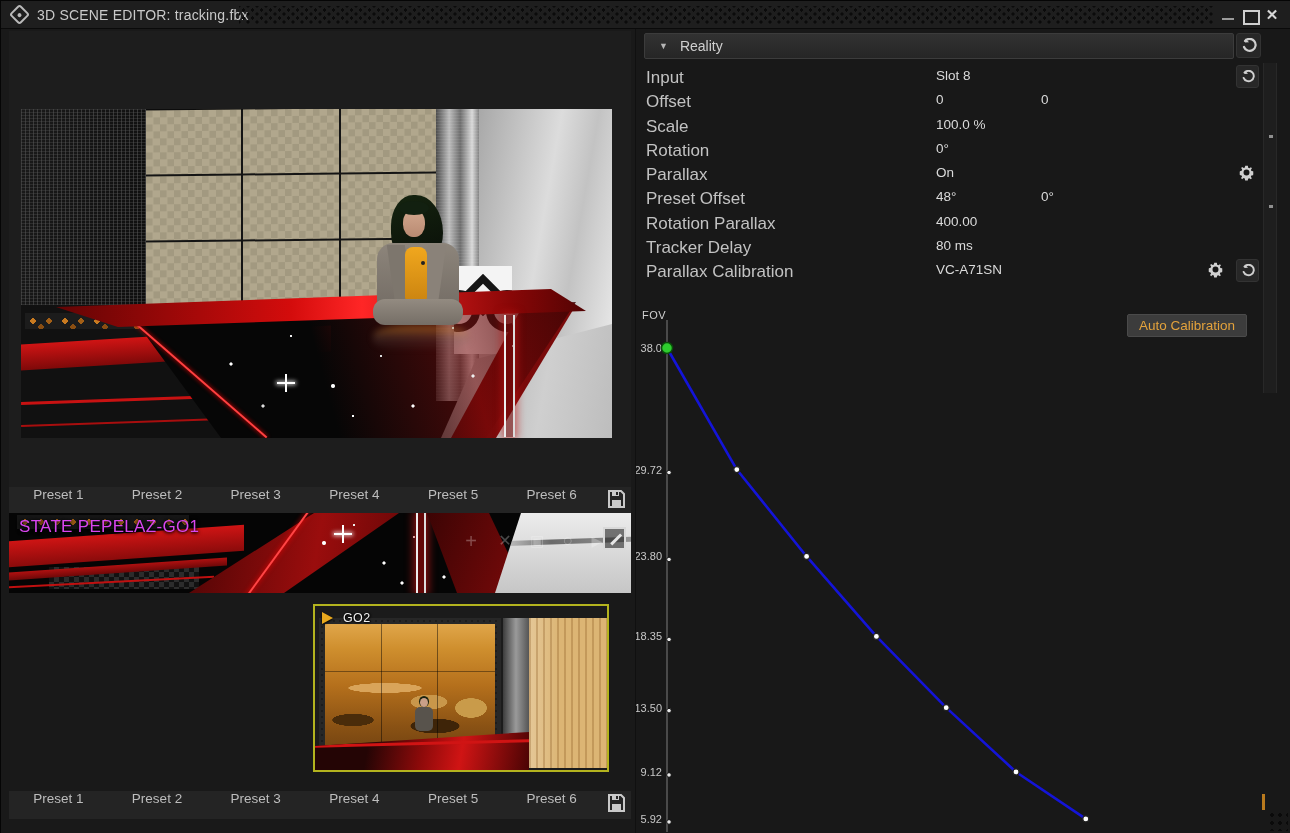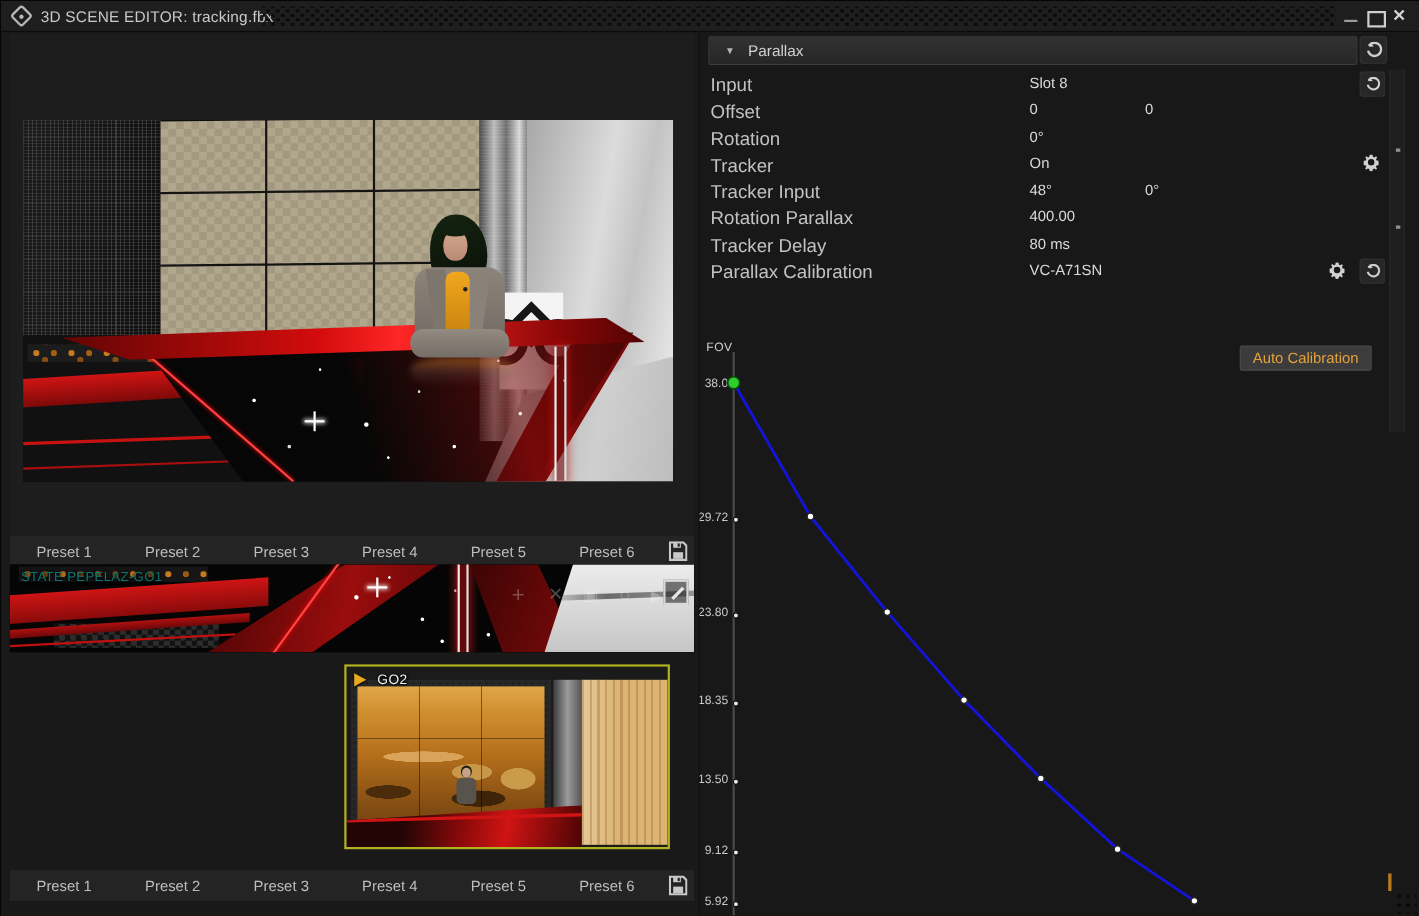--- a/index.html
+++ b/index.html
@@ -91,21 +91,21 @@
   #p-bang { position:absolute; left:30px; top:6px; width:30px; height:14px; border-radius:50%; background:#122010; }
   #p-body { position:absolute; left:8px; top:48px; width:82px; height:78px; border-radius:16px 16px 6px 6px; background:linear-gradient(180deg,#8d857b,#6f6861); }
   #p-shirt { position:absolute; left:36px; top:52px; width:22px; height:58px; border-radius:8px; background:linear-gradient(180deg,#f0a71e,#c9820f); }
   #p-lapel-l { position:absolute; left:22px; top:50px; width:18px; height:60px; background:#7d766d; transform:skewX(8deg); }
   #p-lapel-r { position:absolute; left:55px; top:50px; width:18px; height:60px; background:#8a8279; transform:skewX(-8deg); }
   #p-arms { position:absolute; left:4px; top:104px; width:90px; height:26px; border-radius:12px; background:linear-gradient(180deg,#938b81,#756e66); }
   #p-mic { position:absolute; left:52px; top:66px; width:4px; height:4px; border-radius:50%; background:#222; }
   #p-reflect { position:absolute; left:352px; top:216px; width:96px; height:26px; border-radius:40%; background:linear-gradient(180deg,rgba(220,140,40,.5),rgba(120,100,90,.25),transparent); filter:blur(3px); }
 
   
-  .preset-bar { position:absolute; left:8px; width:622px; height:28px; background:#242424; display:flex; align-items:center; }
+  .preset-bar { position:absolute; left:8px; width:622px; height:28px; background:#242424; display:flex; }
   .preset-bar .plabel { flex:1; text-align:center; font-size:13.5px; color:#bdbdbd; cursor:pointer; }
   .save-btn { width:30px; height:24px; display:flex; align-items:center; justify-content:center; cursor:pointer; }
 
   
   #state-strip { position:absolute; left:8px; top:484px; width:622px; height:80px; background:#050505; overflow:hidden; }
   #ss-hex { position:absolute; left:8px; top:2px; width:172px; height:14px; background:
       radial-gradient(circle 4px at 8px 7px, #c87a20 70%, transparent 72%),
       radial-gradient(circle 4px at 24px 7px, #9a5a14 70%, transparent 72%), #161616; background-size:32px 14px;}
   #ss-check { position:absolute; left:40px; top:54px; width:150px; height:22px; background:repeating-conic-gradient(#2c2c2c 0% 25%, #111 0% 50%); background-size:10px 10px; }
   #ss-red1 { position:absolute; left:0; top:20px; width:235px; height:26px; background:linear-gradient(180deg,#cf1414,#8a0b0b); transform:skewY(-4deg);}
@@ -122,21 +122,21 @@
       radial-gradient(circle 1.5px at 120px 24px,#ddd 60%,transparent),
       radial-gradient(circle 2px at 150px 64px,#fff 60%,transparent),
       radial-gradient(circle 1.5px at 172px 40px,#eee 60%,transparent),
       radial-gradient(circle 2px at 108px 70px,#fff 60%,transparent); }
   #ss-tube { position:absolute; left:406px; top:0; width:12px; height:80px; background:rgba(140,12,12,.7); box-shadow:0 0 8px 2px rgba(220,30,30,.55);}
   #ss-tube::before{content:"";position:absolute;left:1px;top:0;width:2px;height:100%;background:#eee;}
   #ss-tube::after{content:"";position:absolute;right:1px;top:0;width:2px;height:100%;background:#ddd;}
   #ss-darkred { position:absolute; left:418px; top:0; width:100px; height:80px; clip-path:polygon(0 0, 62px 0, 100px 80px, 30px 80px); background:linear-gradient(110deg,#3c0404,#7d0a0a);}
   #ss-wall { position:absolute; left:472px; top:0; width:150px; height:80px; clip-path:polygon(40px 0, 150px 0, 150px 80px, 14px 80px); background:linear-gradient(180deg,#ececec,#c6c6c6);}
   #ss-wall::before{content:"";position:absolute;left:10px;top:26px;width:150px;height:5px;background:linear-gradient(90deg,transparent,#6a6a6a 40%,#9a9a9a);transform:rotate(-2deg);}
-  #ss-label { position:absolute; left:10px; top:4px; font-size:12px; color:#0f766e; text-shadow:0 1px 3px #000, 0 0 4px #000; letter-spacing:.3px; }
+  #ss-label { position:absolute; left:10px; top:4px; font-size:17px; color:#d946ef; text-shadow:0 1px 3px #000, 0 0 4px #000; letter-spacing:.3px; }
   .ss-icon { position:absolute; top:16px; width:24px; height:24px; color:rgba(255,255,255,.28); font-size:20px; line-height:24px; text-align:center; cursor:pointer; }
   #ss-edit { position:absolute; left:594px; top:14px; width:23px; height:23px; border:2px solid #d9d9d9; background:rgba(20,20,20,.55); cursor:pointer; }
   #ss-edit::after { content:""; position:absolute; left:4px; top:4px; width:14px; height:2.5px; background:#e6e6e6; transform:rotate(-45deg); transform-origin:center; margin-top:5px; }
 
   
   .thumb { position:absolute; top:575px; width:296px; height:168px; border:2px solid #b3b31e; background:#1b1b1b; cursor:pointer; overflow:hidden; }
   #thumb-1 { left:12px; } #thumb-2 { left:312px; }
   .th-frame { position:absolute; left:4px; top:12px; width:182px; height:148px; background:#272727;
       background-image:radial-gradient(circle,#1c1c1c 1px,transparent 1.2px); background-size:6px 6px; }
   .th-screen { position:absolute; left:10px; top:18px; width:170px; height:136px;
@@ -320,21 +320,21 @@
             <rect x="4" y="10" width="9" height="6" fill="#c9c9c9"></rect>
           </svg>
       </div>
     </div>
   </div>
 
   <div id="right-panel">
 
     <div id="reality-header">
       <span id="reality-tri">▼</span>
-      <span id="reality-title">Parallax</span>
+      <span id="reality-title">Reality</span>
     </div>
     <div id="header-undo" class="undo-btn">
       <svg width="16" height="16" viewBox="0 0 16 16">
           <path d="M4 3 A6 6 0 1 1 3 9" fill="none" stroke="#cfcfcf" stroke-width="2.2" stroke-linecap="round"></path>
           <path d="M4.5 0.5 L4 4.5 L8 4.2 Z" fill="#cfcfcf"></path>
         </svg>
     </div>
 
     <div class="prop-rows">
       <div class="prow">
@@ -348,37 +348,41 @@
               </svg>
             </span>
           </span>
       </div>
       <div class="prow">
         <span class="plab">Offset</span>
         <span class="pval">0</span>
         <span class="pval2">0</span>
       </div>
       <div class="prow">
+        <span class="plab">Scale</span>
+        <span class="pval">100.0 %</span>
+      </div>
+      <div class="prow">
         <span class="plab">Rotation</span>
         <span class="pval">0°</span>
       </div>
       <div class="prow">
-        <span class="plab">Tracker</span>
+        <span class="plab">Parallax</span>
         <span class="pval">On</span>
         <span class="row-icons" style="right:35px;">
             <span class="icon-btn">
               <svg width="17" height="17" viewBox="0 0 20 20">
                 <path fill="#d0d0d0" d="M10 6.5a3.5 3.5 0 1 0 0 7 3.5 3.5 0 0 0 0-7zm8 5-.2 1.6-2.1.4-.6 1.4 1.2 1.8-1.2 1.2-1.8-1.2-1.4.6-.4 2.1-1.5.1-1.6-.2-.4-2.1-1.4-.6-1.8 1.2-1.2-1.2 1.2-1.8-.6-1.4-2.1-.4L2 10l.2-1.6 2.1-.4.6-1.4L3.7 4.8l1.2-1.2 1.8 1.2 1.4-.6.4-2.1L10 2l1.6.2.4 2.1 1.4.6 1.8-1.2 1.2 1.2-1.2 1.8.6 1.4 2.1.4z"></path>
                 <circle cx="10" cy="10" r="2" fill="#181818"></circle>
               </svg>
             </span>
           </span>
       </div>
       <div class="prow">
-        <span class="plab">Tracker Input</span>
+        <span class="plab">Preset Offset</span>
         <span class="pval">48°</span>
         <span class="pval2">0°</span>
       </div>
       <div class="prow">
         <span class="plab">Rotation Parallax</span>
         <span class="pval">400.00</span>
       </div>
       <div class="prow">
         <span class="plab">Tracker Delay</span>
         <span class="pval">80 ms</span>

